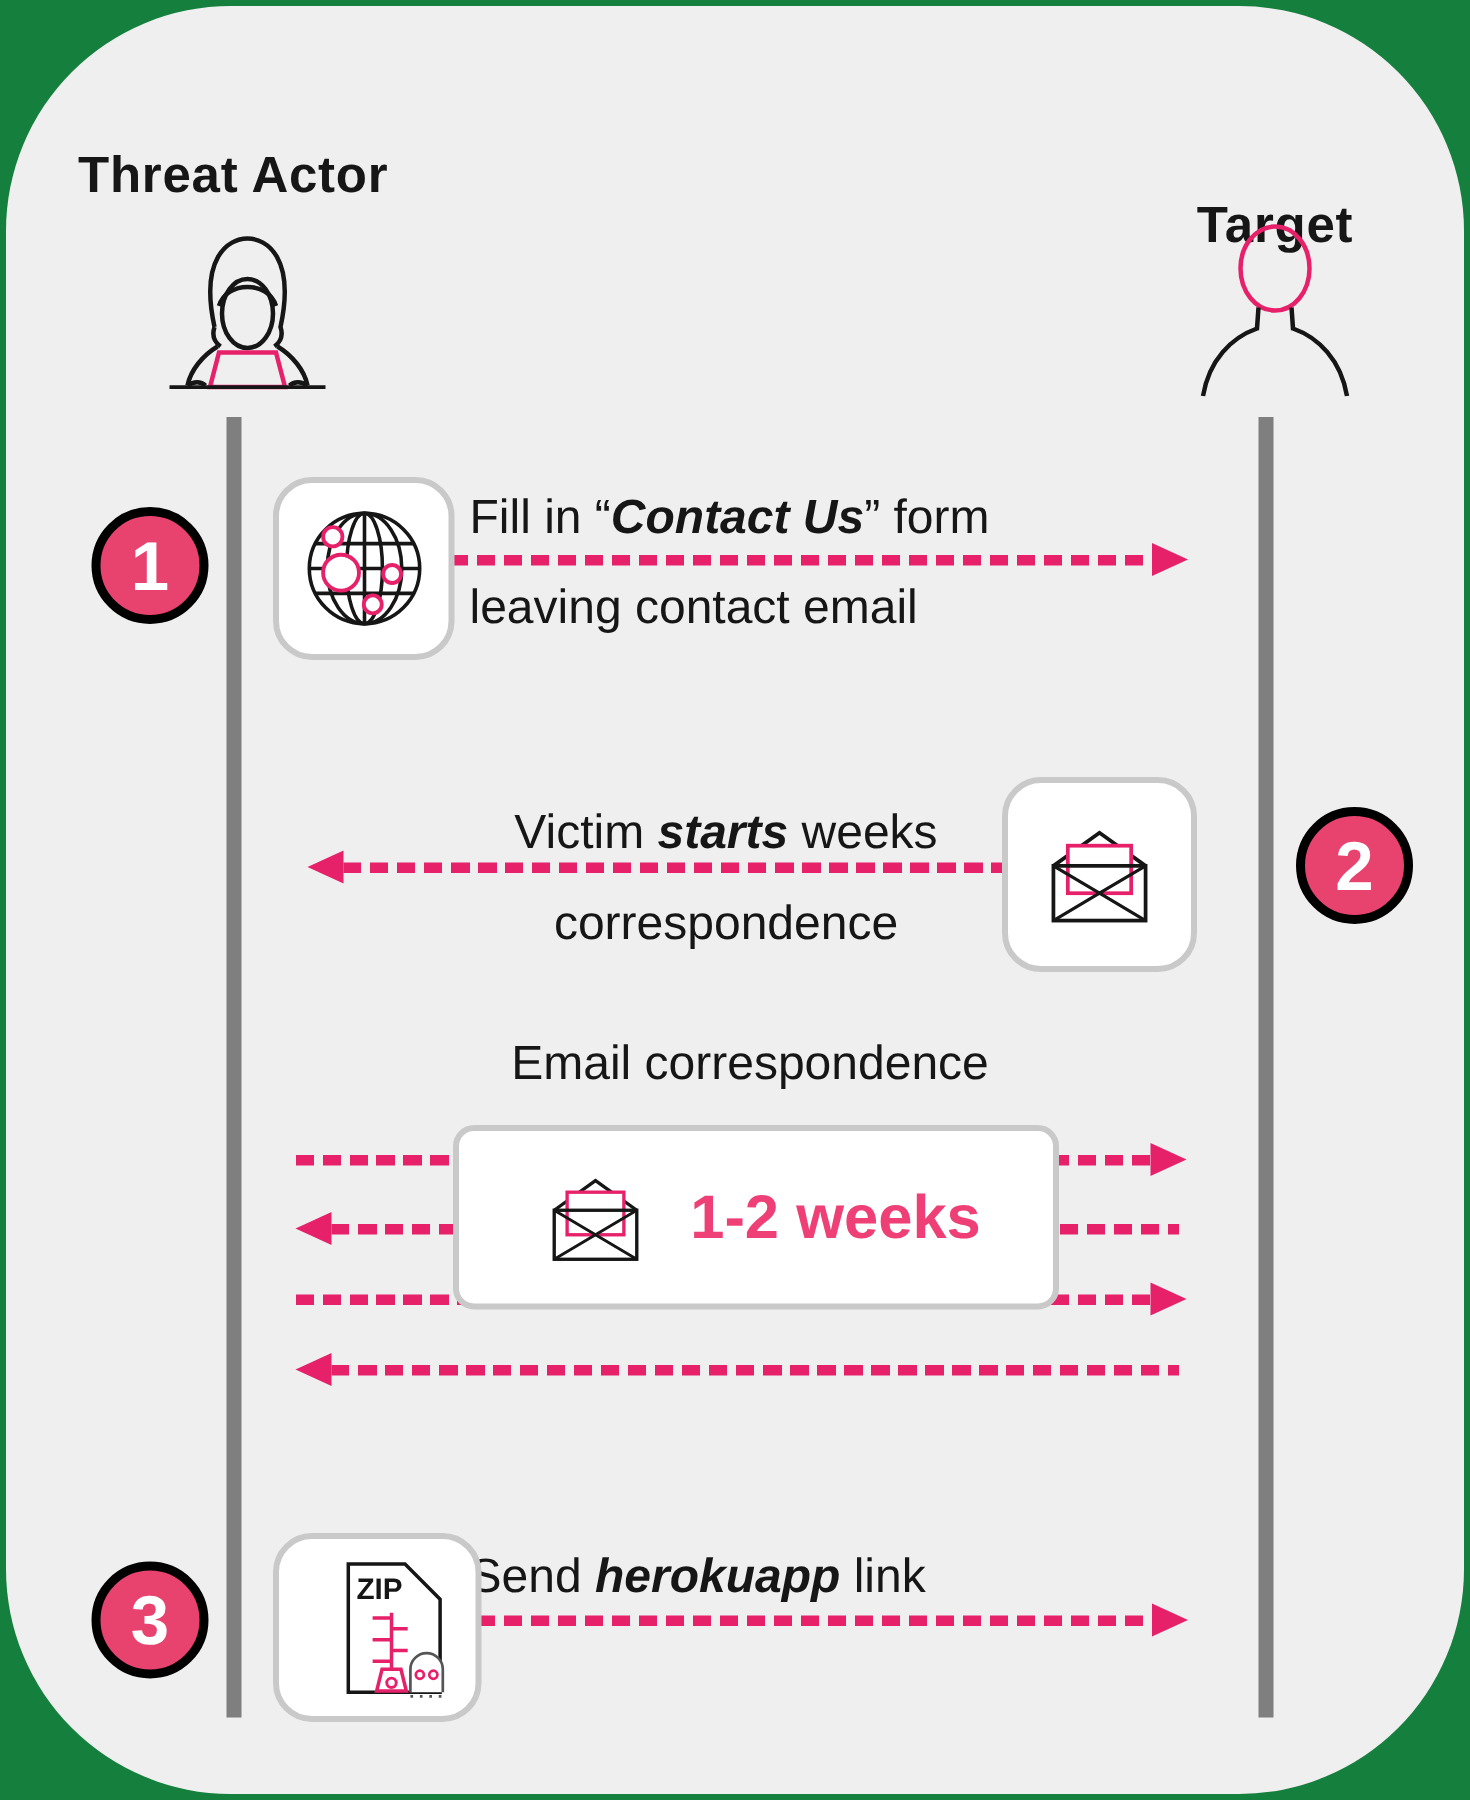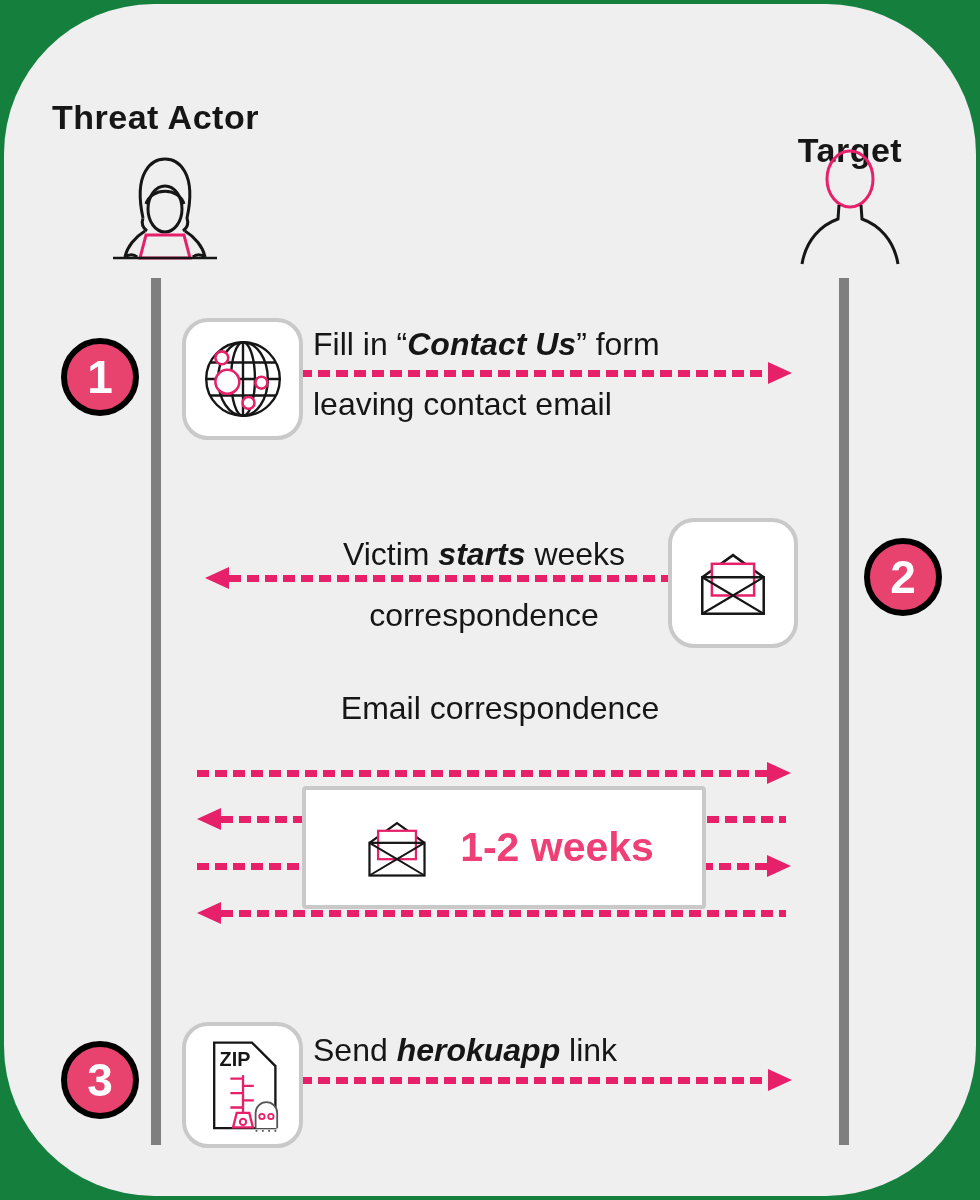--- a/index.html
+++ b/index.html
@@ -23,22 +23,22 @@
          display:flex;align-items:center;justify-content:center;z-index:3;}
   .iconbox{position:absolute;background:#fff;border:4px solid var(--box-border);border-radius:26px;
            display:flex;align-items:center;justify-content:center;z-index:3;}
   .arrow{position:absolute;display:flex;align-items:center;height:22px;z-index:1;}
   .arrow .dash{flex:1;height:7px;background:repeating-linear-gradient(90deg,var(--pink) 0 12px,transparent 12px 18px);}
   .arrow .head-r{width:0;height:0;border-top:11px solid transparent;border-bottom:11px solid transparent;border-left:24px solid var(--pink);}
   .arrow .head-l{width:0;height:0;border-top:11px solid transparent;border-bottom:11px solid transparent;border-right:24px solid var(--pink);}
   .msg{position:absolute;font-size:32px;white-space:nowrap;z-index:2;}
   .msg em{font-weight:bold;font-style:italic;}
   .centered{text-align:center;}
-  .weeks-box{position:absolute;left:302px;top:786px;width:396px;height:115px;background:#fff;
-             border:4px solid var(--box-border);border-radius:4px;display:flex;align-items:center;
+  .weeks-box{position:absolute;left:302px;top:750px;width:396px;height:115px;background:#fff;
+             border:4px solid var(--box-border);border-radius:14px;display:flex;align-items:center;
              justify-content:center;gap:20px;z-index:2;}
   .weeks-text{color:var(--weeks-pink);font-size:41px;font-weight:bold;white-space:nowrap;}
   svg{display:block;}
 </style>
 </head>
 <body>
 
 <div class="stage">
   <div class="panel"></div>
 
@@ -137,21 +137,21 @@
         <rect x="28" y="30" width="44" height="33" fill="#fff" stroke="#e6216a" stroke-width="2.6"></rect>
         <rect x="18" y="44" width="64" height="38" stroke="#161616" stroke-width="2.6"></rect>
         <path d="M18,44 L50,63 M82,44 L50,63 M18,82 L50,63 M82,82 L50,63" stroke="#161616" stroke-width="2.2"></path>
       </svg>
     </span>
     <span class="weeks-text">1-2 weeks</span>
   </div>
 
   <div class="badge" style="left:61px;top:1041px;">3</div>
 
-  <div class="iconbox" style="left:182px;top:1022px;width:113px;height:118px;">
+  <div class="iconbox" style="left:182px;top:1022px;width:113px;height:118px;padding-left:18px;">
     <svg width="90" height="100" viewBox="0 0 100 110" fill="none">
       <path d="M18,8 L60,8 L86,34 L86,103 L18,103 Z" fill="#fff" stroke="#161616" stroke-width="2.6"></path>
       <text x="24" y="34" font-family="Liberation Sans, sans-serif" font-size="22" font-weight="bold" fill="#161616">ZIP</text>
       <path d="M50,44 L50,88" stroke="#e6216a" stroke-width="2.6"></path>
       <path d="M50,48 L36,48 M50,56 L62,56 M50,64 L36,64 M50,72 L62,72 M50,80 L36,80" stroke="#e6216a" stroke-width="2.6"></path>
       <path d="M43,86 L57,86 L61,102 L39,102 Z" fill="#fff" stroke="#e6216a" stroke-width="2.6"></path>
       <circle cx="50" cy="96" r="3.5" stroke="#e6216a" stroke-width="2.2"></circle>
       <path d="M64,103 L64,86 A12,12 0 0 1 88,86 L88,103" fill="#fff" stroke="#555" stroke-width="2"></path>
       <circle cx="71" cy="90" r="3" stroke="#e6216a" stroke-width="2"></circle>
       <circle cx="81" cy="90" r="3" stroke="#e6216a" stroke-width="2"></circle>

